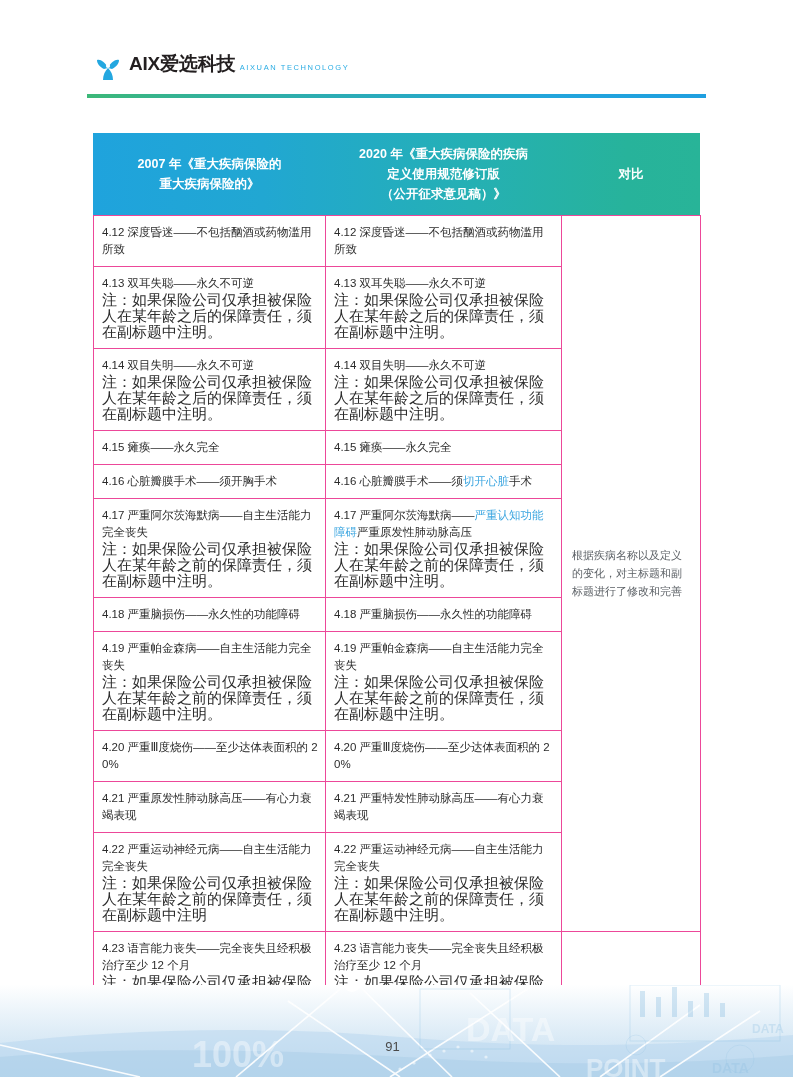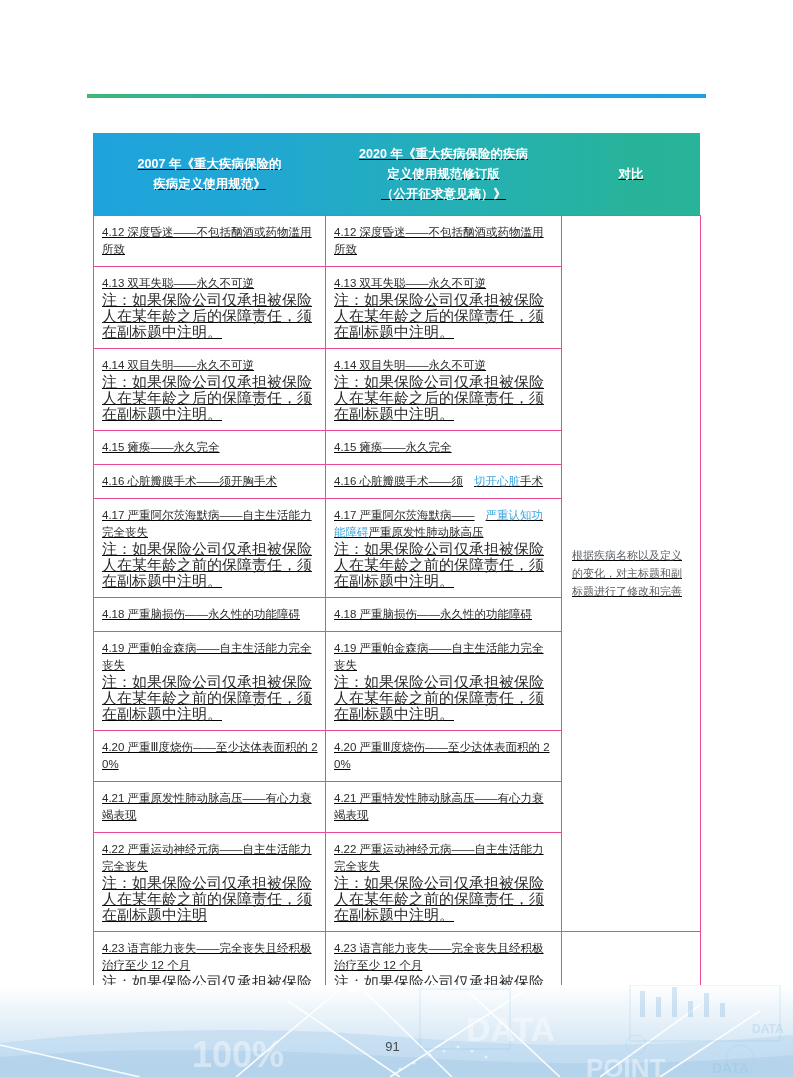--- a/index.html
+++ b/index.html
@@ -71,21 +71,20 @@
   
   .table-wrap {
     position: absolute;
     left: 93px; top: 133px;
     width: 607px;
   }
   table.cmp {
     border-collapse: collapse;
     width: 607px;
     table-layout: fixed;
-    text-decoration: underline;
   }
   table.cmp col.c1 { width: 232px; }
   table.cmp col.c2 { width: 236px; }
   table.cmp col.c3 { width: 139px; }
 
   thead th {
     background: transparent;
     color: #ffffff;
     font-size: 12.5px;
     font-weight: bold;
@@ -120,21 +119,21 @@
     color: #5c6166;
     font-size: 11px;
     line-height: 18px;
     padding: 8px 10px;
   }
   .note {
     font-size: 15px;
     line-height: 16px;
     color: #2b2b2b;
   }
-  .hl { color: #3aa5e0; padding-left: 11px; }
+  .hl { color: #3aa5e0; }
   .blank { }
 
   
   .footer {
     position: absolute;
     left: 0; bottom: 0;
     width: 793px; height: 92px;
     overflow: hidden;
     background: linear-gradient(to bottom, #fbfdfe 0%, #eaf3fa 35%, #d8e9f6 75%, #cfe4f4 100%);
   }
@@ -148,36 +147,49 @@
     color: #4a4a4a;
     z-index: 5;
   }
 </style>
 </head>
 <body>
 
 <div class="page">
 
   <div class="header">
+    <div class="logo-wrap">
+      <span class="logo-mark">
+        <svg width="30" height="30" viewBox="0 0 30 30">
+          <path d="M4 5 C8 4 11 7 15 12 C19 7 22 4 26 5 C26 9 23 12 19 14 L15 13 L11 14 C7 12 4 9 4 5 Z" fill="#23a7e0"></path>
+          <path d="M15 13 C18 16 20 20 20 25 L10 25 C10 20 12 16 15 13 Z" fill="#23a7e0"></path>
+          <circle cx="15" cy="11" r="2.1" fill="#ffffff"></circle>
+        </svg>
+      </span>
+      <span class="logo-textblock">
+        <span class="logo-main">AIX爱选科技</span>
+        <span class="logo-sub">AIXUAN  TECHNOLOGY</span>
+      </span>
+    </div>
     <div class="header-rule"></div>
   </div>
 
   <div class="table-wrap">
     <div class="thead-bg"></div>
     <table class="cmp">
       <colgroup>
           <col class="c1">
           <col class="c2">
           <col class="c3">
         </colgroup>
       <thead>
         <tr>
           <th>
             <div>2007 年《重大疾病保险的</div>
-            <div>疾病定义使用规范》</div>
+            <div>重大疾病保险的》</div>
           </th>
           <th>
             <div>2020 年《重大疾病保险的疾病</div>
             <div>定义使用规范修订版</div>
             <div>（公开征求意见稿）》</div>
           </th>
           <th>对比</th>
         </tr>
       </thead>
       <tbody>

